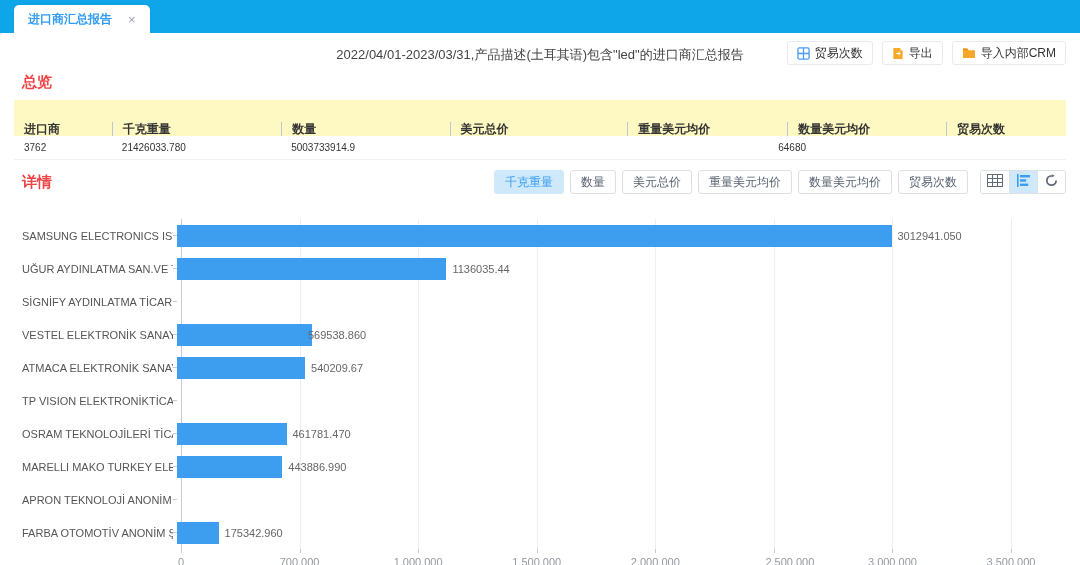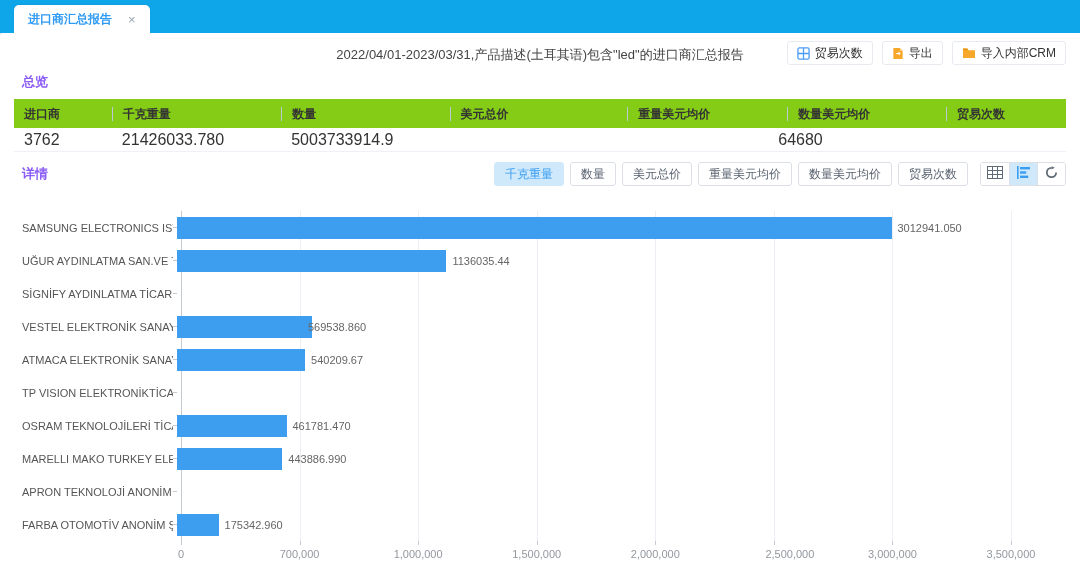--- a/index.html
+++ b/index.html
@@ -27,30 +27,30 @@
   .title-row { position:relative; height:34px; padding-top:13px; }
   .report-title { text-align:center; font-size:13px; color:#444; }
   .actions { position:absolute; right:0; top:8px; display:flex; gap:9px; }
   .action-btn {
     display:flex; align-items:center; gap:5px; height:24px; padding:0 9px;
     background:#fff; border:1px solid #e7eaef; border-radius:3px;
     font-size:12px; color:#333; cursor:pointer; white-space:nowrap;
   }
   .action-btn svg { display:block; }
 
-  .section-label { font-size:13px; font-weight:700; color:#8b5cf6; }
+  .section-label { font-size:15px; font-weight:700; color:#ef4444; }
   .overview-label { margin:6px 0 8px 8px; }
 
   
   .overview-table { width:100%; }
-  .thead { display:flex; background:#84cc16; height:29px; align-items:center; }
+  .thead { display:flex; background:#fef9c3; height:36px; align-items:flex-end; }
   .th { font-size:12px; font-weight:700; color:#333; padding:0 10px; height:14px; line-height:14px; }
   .th + .th { border-left:1px solid #bcc7d8; }
   .trow { display:flex; height:24px; align-items:center; border-bottom:1px solid #eef1f6; }
-  .td { font-size:16px; color:#333; padding:0 10px; white-space:nowrap; }
+  .td { font-size:10px; color:#333; padding:0 10px; white-space:nowrap; }
 
   
   .detail-bar { margin-top:9px; display:flex; justify-content:space-between; align-items:center; height:26px; }
   .detail-label { margin-left:8px; }
   .detail-controls { display:flex; align-items:center; gap:12px; }
   .metric-tabs { display:flex; gap:6px; }
   .metric-btn {
     height:24px; padding:0 10px; font-size:12px; color:#5a6472;
     background:#fff; border:1px solid #dcdfe6; border-radius:3px; cursor:pointer;
     display:flex; align-items:center; white-space:nowrap;

